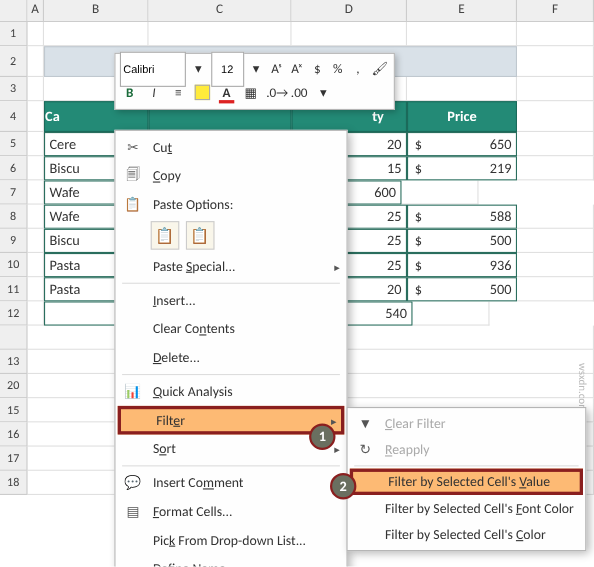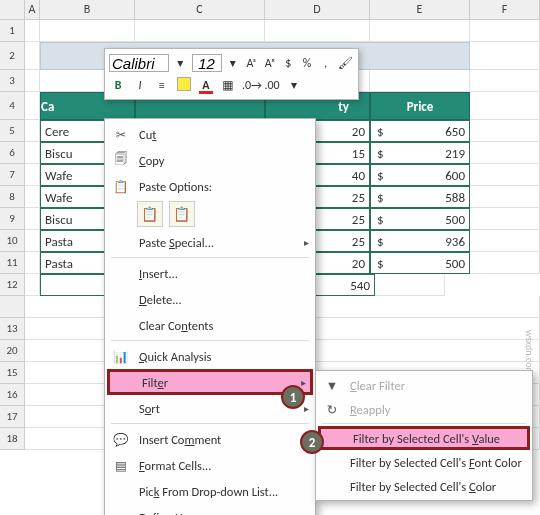--- a/index.html
+++ b/index.html
@@ -89,24 +89,23 @@
     width: 255px;
     background: #fefefe;
     border: 1px solid #b5b5b5;
     box-shadow: 2px 2px 6px rgba(0,0,0,.25);
     z-index: 20;
     padding: 3px 4px;
     font-size: 12px;
   }
   .mt-row { display: flex; align-items: center; gap: 4px; height: 22px; }
   .mt-row input, .mt-row select {
-    font-size: 15px;
-    height: 18px;
+    font-size: 10px;
+    height: 32px;
     border: 1px solid #aaa;
-    font-style: italic;
   }
   .mt-font { width: 60px; }
   .mt-size { width: 30px; text-align: center; }
   .mt-btn {
     width: 18px; height: 18px;
     text-align: center;
     line-height: 17px;
     border: 1px solid transparent;
     cursor: default;
     font-size: 12px;
@@ -139,21 +138,21 @@
     margin-right: 6px;
     color: #555;
   }
   .cm-arrow { margin-left: auto; font-size: 10px; color: #555; }
   .cm-sep { height: 1px; background: #ddd; margin: 2px 4px; }
   .cm-paste-opts { padding-left: 30px; height: 30px; display:flex; gap:6px; align-items:center;}
   .paste-opt { width:26px; height:26px; border:1px solid #ccc; background:#f9f6ea; display:flex; align-items:center; justify-content:center; font-size:14px;}
 
   .cm-highlight {
     border: 3px solid #8a1f1f;
-    background: #f9a8d4;
+    background: #fdba74;
   }
   .step-badge {
     position: absolute;
     width: 24px; height: 24px;
     border: 2px solid #8a1f1f;
     border-radius: 50%;
     background: #6a6f60;
     color: #fff;
     font-weight: 700;
     text-align: center;
@@ -254,21 +253,20 @@
         <div class="cell b-cell colC"></div>
         <div class="cell b-cell colD num">15</div>
         <div class="cell b-cell colE price"><span class="cur">$</span>219</div>
         <div class="cell colF"></div>
       </div>
       <div class="row">
         <div class="rowhdr">7</div>
         <div class="cell colA"></div>
         <div class="cell b-cell colB">Wafe</div>
         <div class="cell b-cell colC"></div>
-        <div class="cell b-cell colD num">40</div>
         <div class="cell b-cell colE price"><span class="cur">$</span>600</div>
         <div class="cell colF"></div>
       </div>
       <div class="row">
         <div class="rowhdr">8</div>
         <div class="cell colA"></div>
         <div class="cell b-cell colB">Wafe</div>
         <div class="cell b-cell colC"></div>
         <div class="cell b-cell colD num">25</div>
         <div class="cell b-cell colE price"><span class="cur">$</span>588</div>
@@ -392,25 +390,25 @@
     <span>Paste <span class="ul">S</span>pecial...</span>
     <span class="cm-arrow">▸</span>
   </div>
   <div class="cm-sep"></div>
   <div class="cm-item">
     <span class="cm-icon"></span>
     <span><span class="ul">I</span>nsert...</span>
   </div>
   <div class="cm-item">
     <span class="cm-icon"></span>
+    <span>Clear Co<span class="ul">n</span>tents</span>
+  </div>
+  <div class="cm-item">
+    <span class="cm-icon"></span>
     <span><span class="ul">D</span>elete...</span>
-  </div>
-  <div class="cm-item">
-    <span class="cm-icon"></span>
-    <span>Clear Co<span class="ul">n</span>tents</span>
   </div>
   <div class="cm-sep"></div>
   <div class="cm-item">
     <span class="cm-icon">📊</span>
     <span><span class="ul">Q</span>uick Analysis</span>
   </div>
   <div class="cm-item cm-highlight">
     <span class="cm-icon"></span>
     <span>Filt<span class="ul">e</span>r</span>
     <span class="cm-arrow">▸</span>

